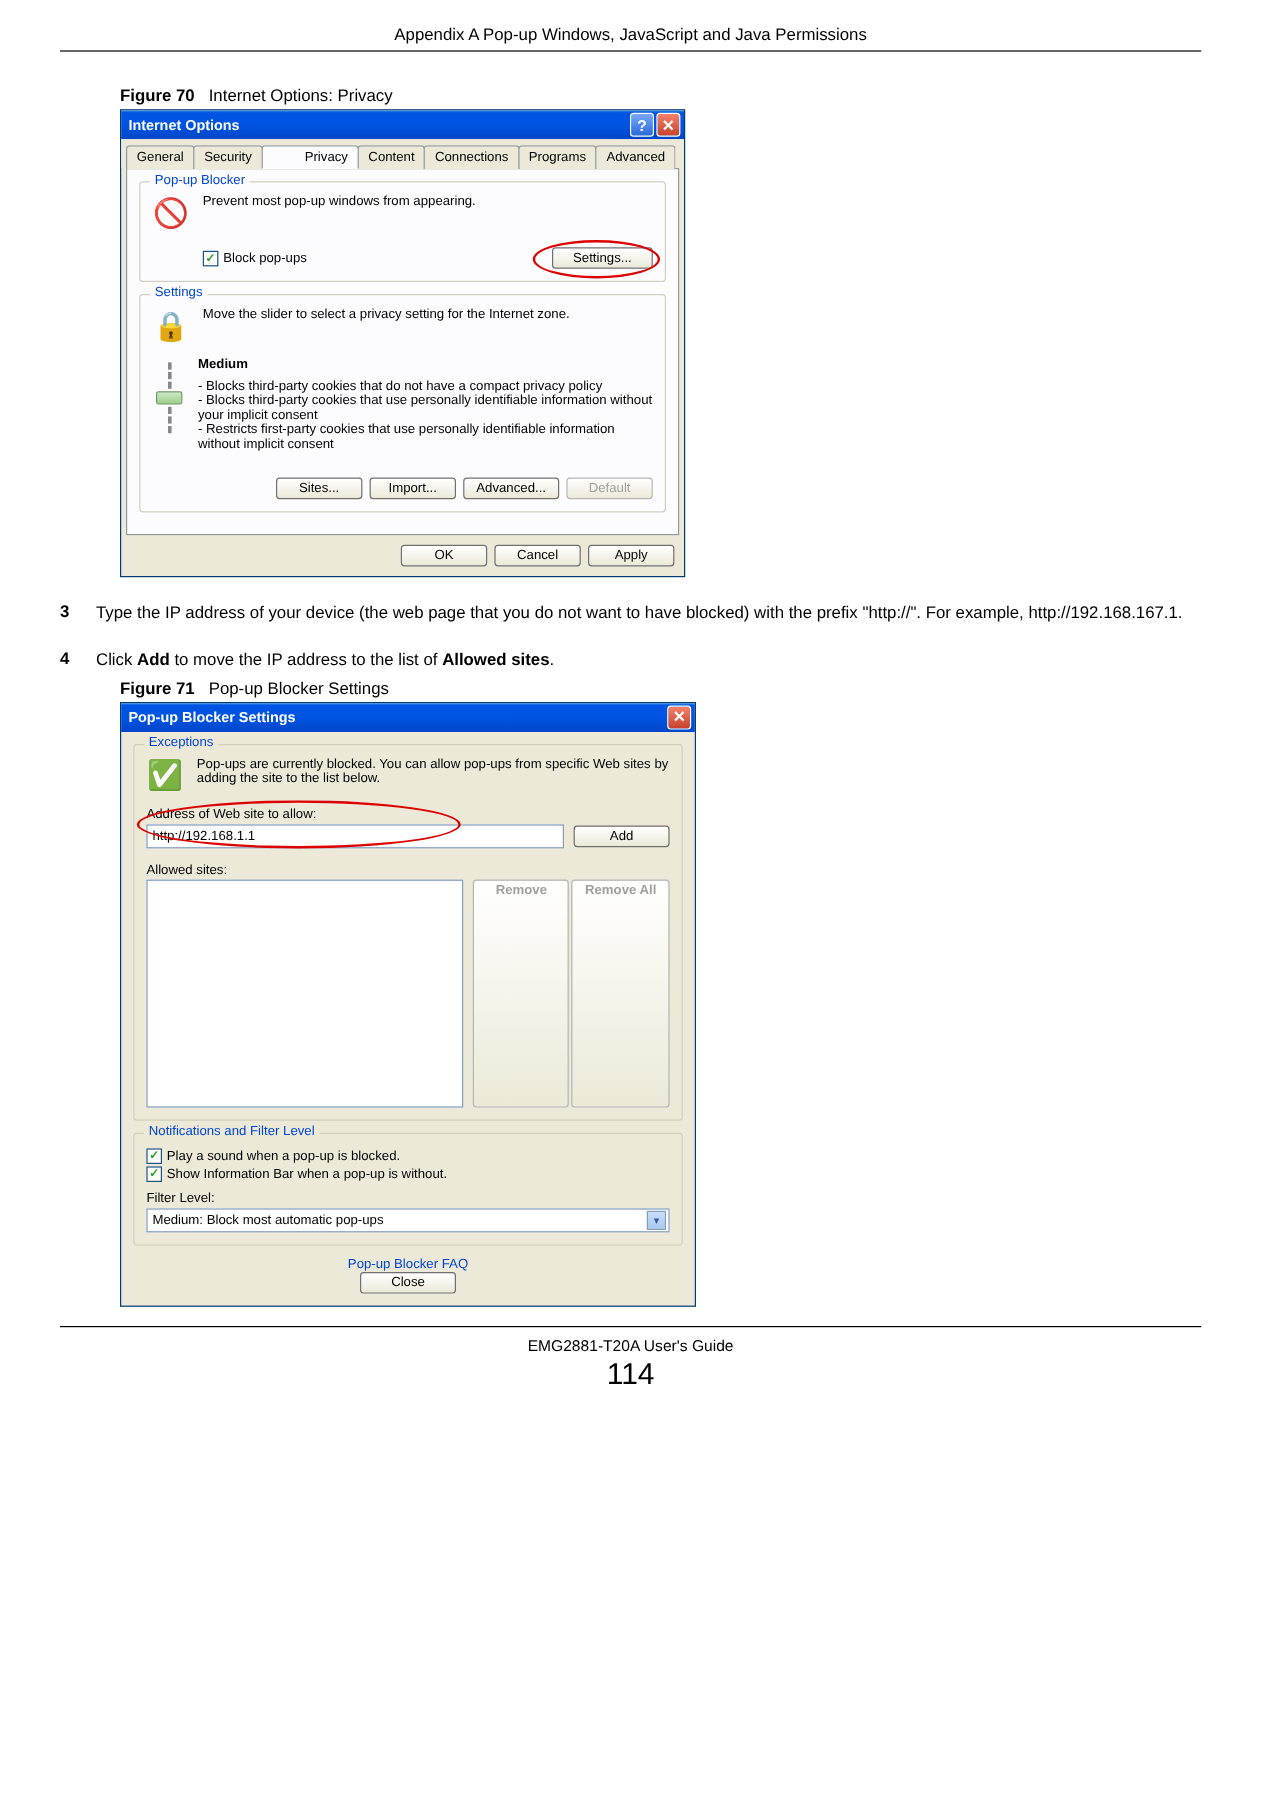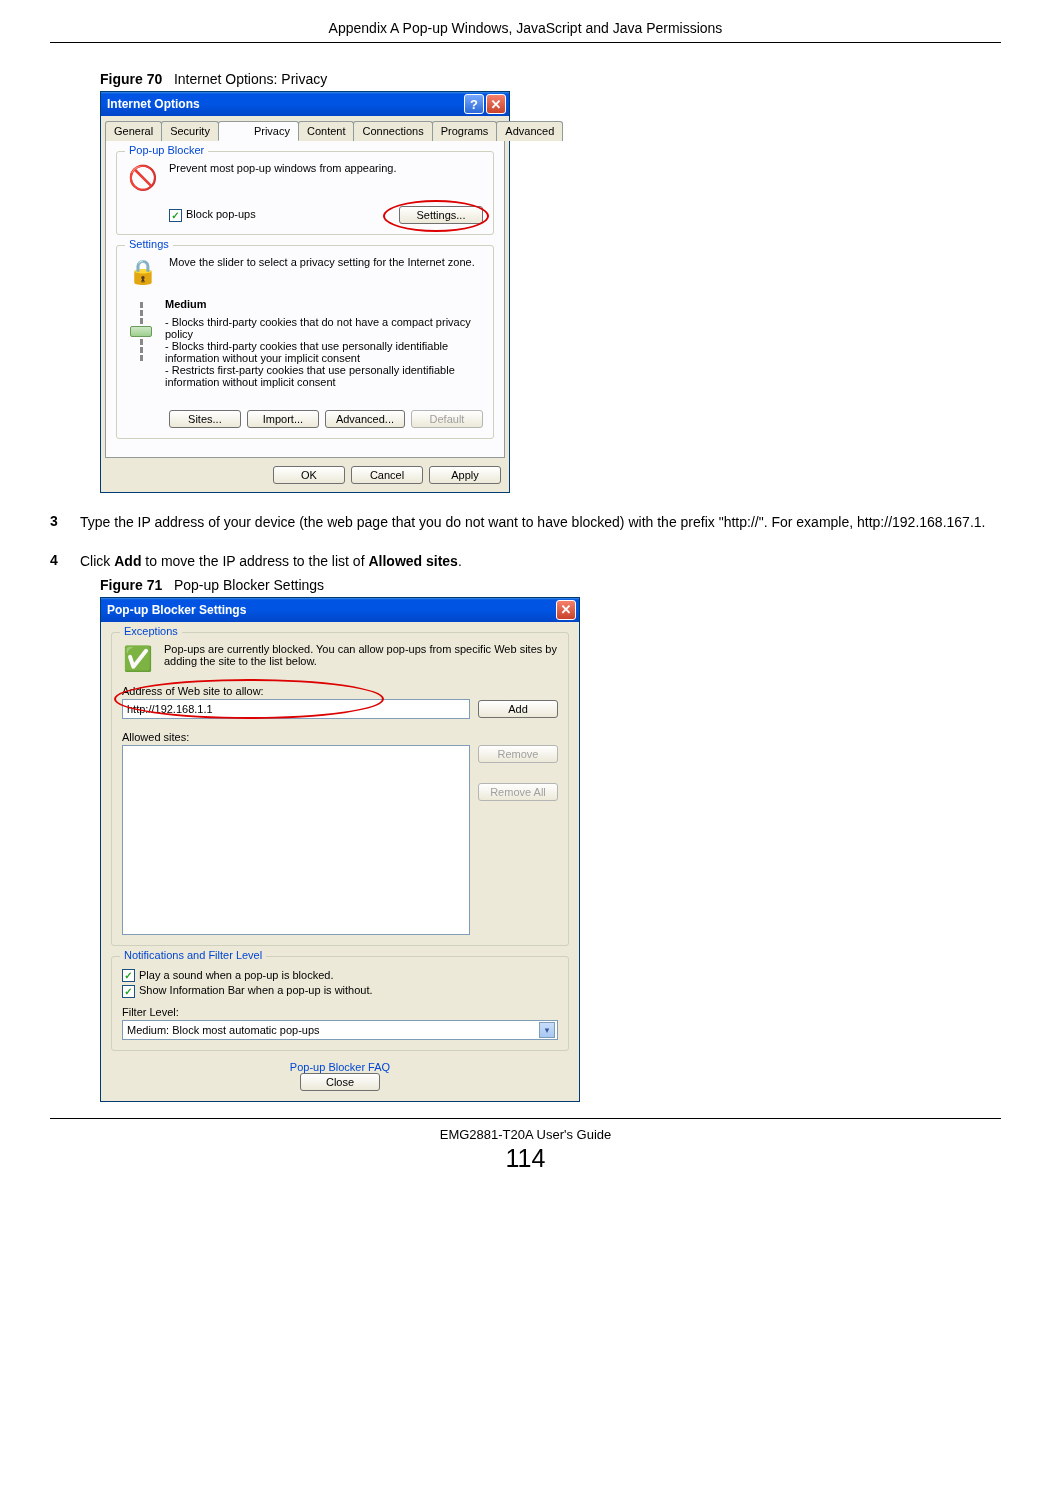--- a/index.html
+++ b/index.html
@@ -185,21 +185,21 @@
 <body>
 
 <div class="page">
   <div class="header-line">Appendix A Pop-up Windows, JavaScript and Java Permissions</div>
 
   <div class="content-block">
     <div class="fig-caption">
       <b>Figure 70</b>&nbsp;&nbsp;&nbsp;<span>Internet Options: Privacy</span>
     </div>
 
-    <div class="xp-dialog" style="width:410px;">
+    <div class="xp-dialog" style="width:471px;">
       <div class="titlebar">
         <span>Internet Options</span>
         <span class="spacer"></span>
         <div class="titlebtn helpbtn">?</div>
         <div class="titlebtn closebtn">✕</div>
       </div>
       <div class="tabstrip">
         <div class="tab">General</div>
         <div class="tab">Security</div>
         <div class="tab active">Privacy</div>
@@ -298,21 +298,21 @@
             <div style="display:flex; gap:8px; margin-top:2px; align-items:center;">
               <input class="xpinput" style="flex: 1 1 0%;" value="http://192.168.1.1">
               <div class="xpbtn" style="min-width:80px;">Add</div>
             </div>
             <div class="red-oval" style="left:-8px; top:-6px; width:270px; height:40px;"></div>
           </div>
           <div style="margin-top:12px;">
             <div>Allowed sites:</div>
             <div style="display:flex; gap:8px; margin-top:2px;">
               <div class="allowed-box" style="flex:1;"></div>
-              <div style="display:flex; flex-direction:column; gap:20px;">
+              <div style="display:flex; flex-direction:row; gap:2px;font-weight:bold;">
                 <div class="xpbtn disabled" style="min-width:80px;">Remove</div>
                 <div class="xpbtn disabled" style="min-width:80px;">Remove All</div>
               </div>
             </div>
           </div>
         </div>
 
         <div class="groupbox" style="background:#ece9d8;">
           <div class="groupbox-title" style="background:#ece9d8;">Notifications and Filter Level</div>
           <label style="display:block; margin:2px 0;">

